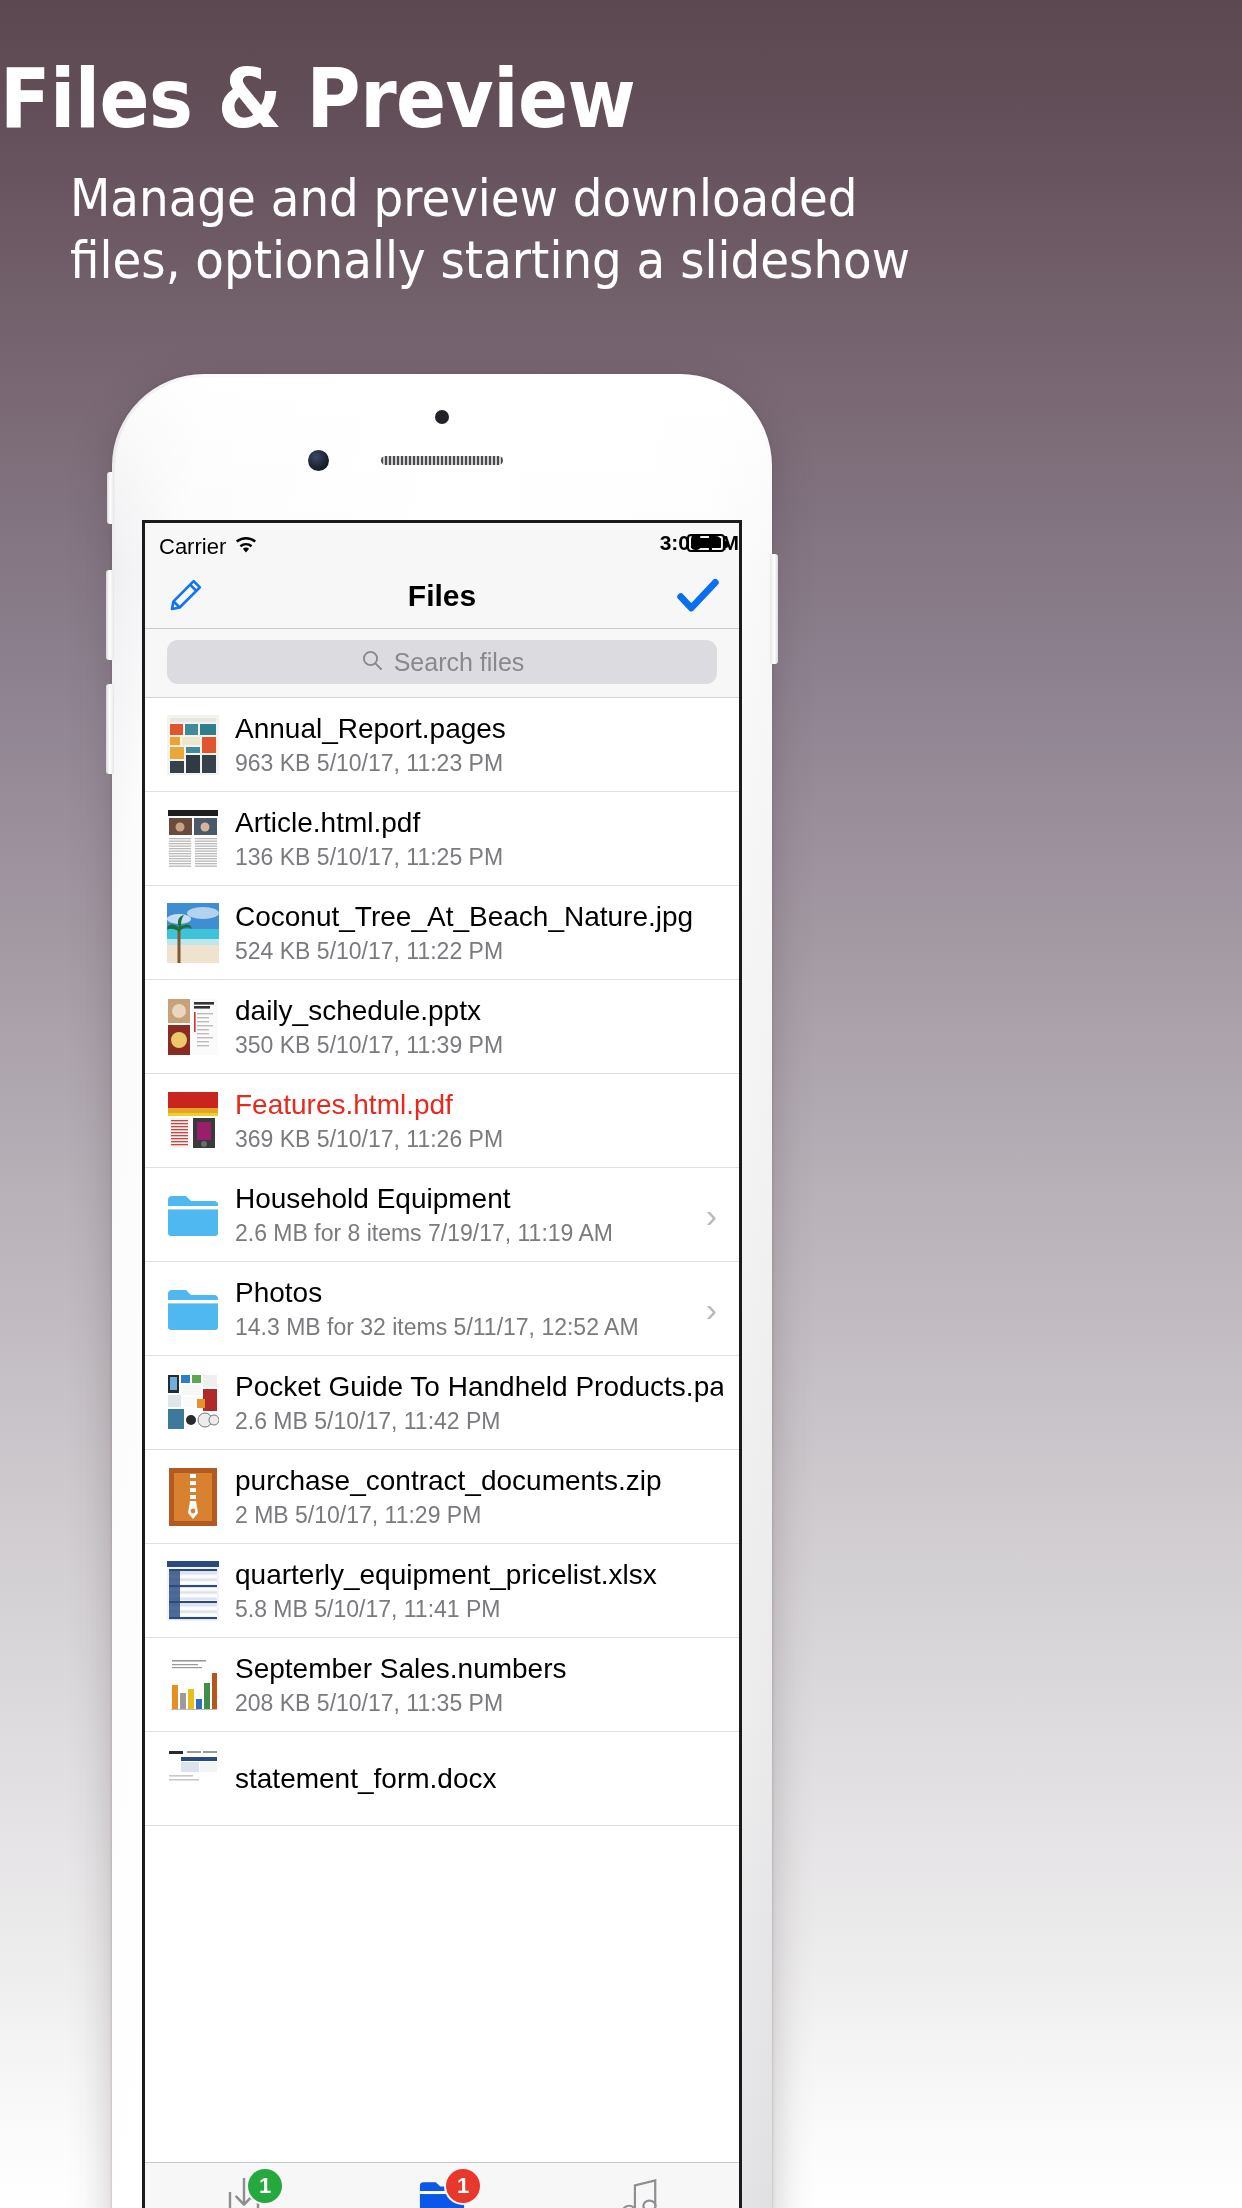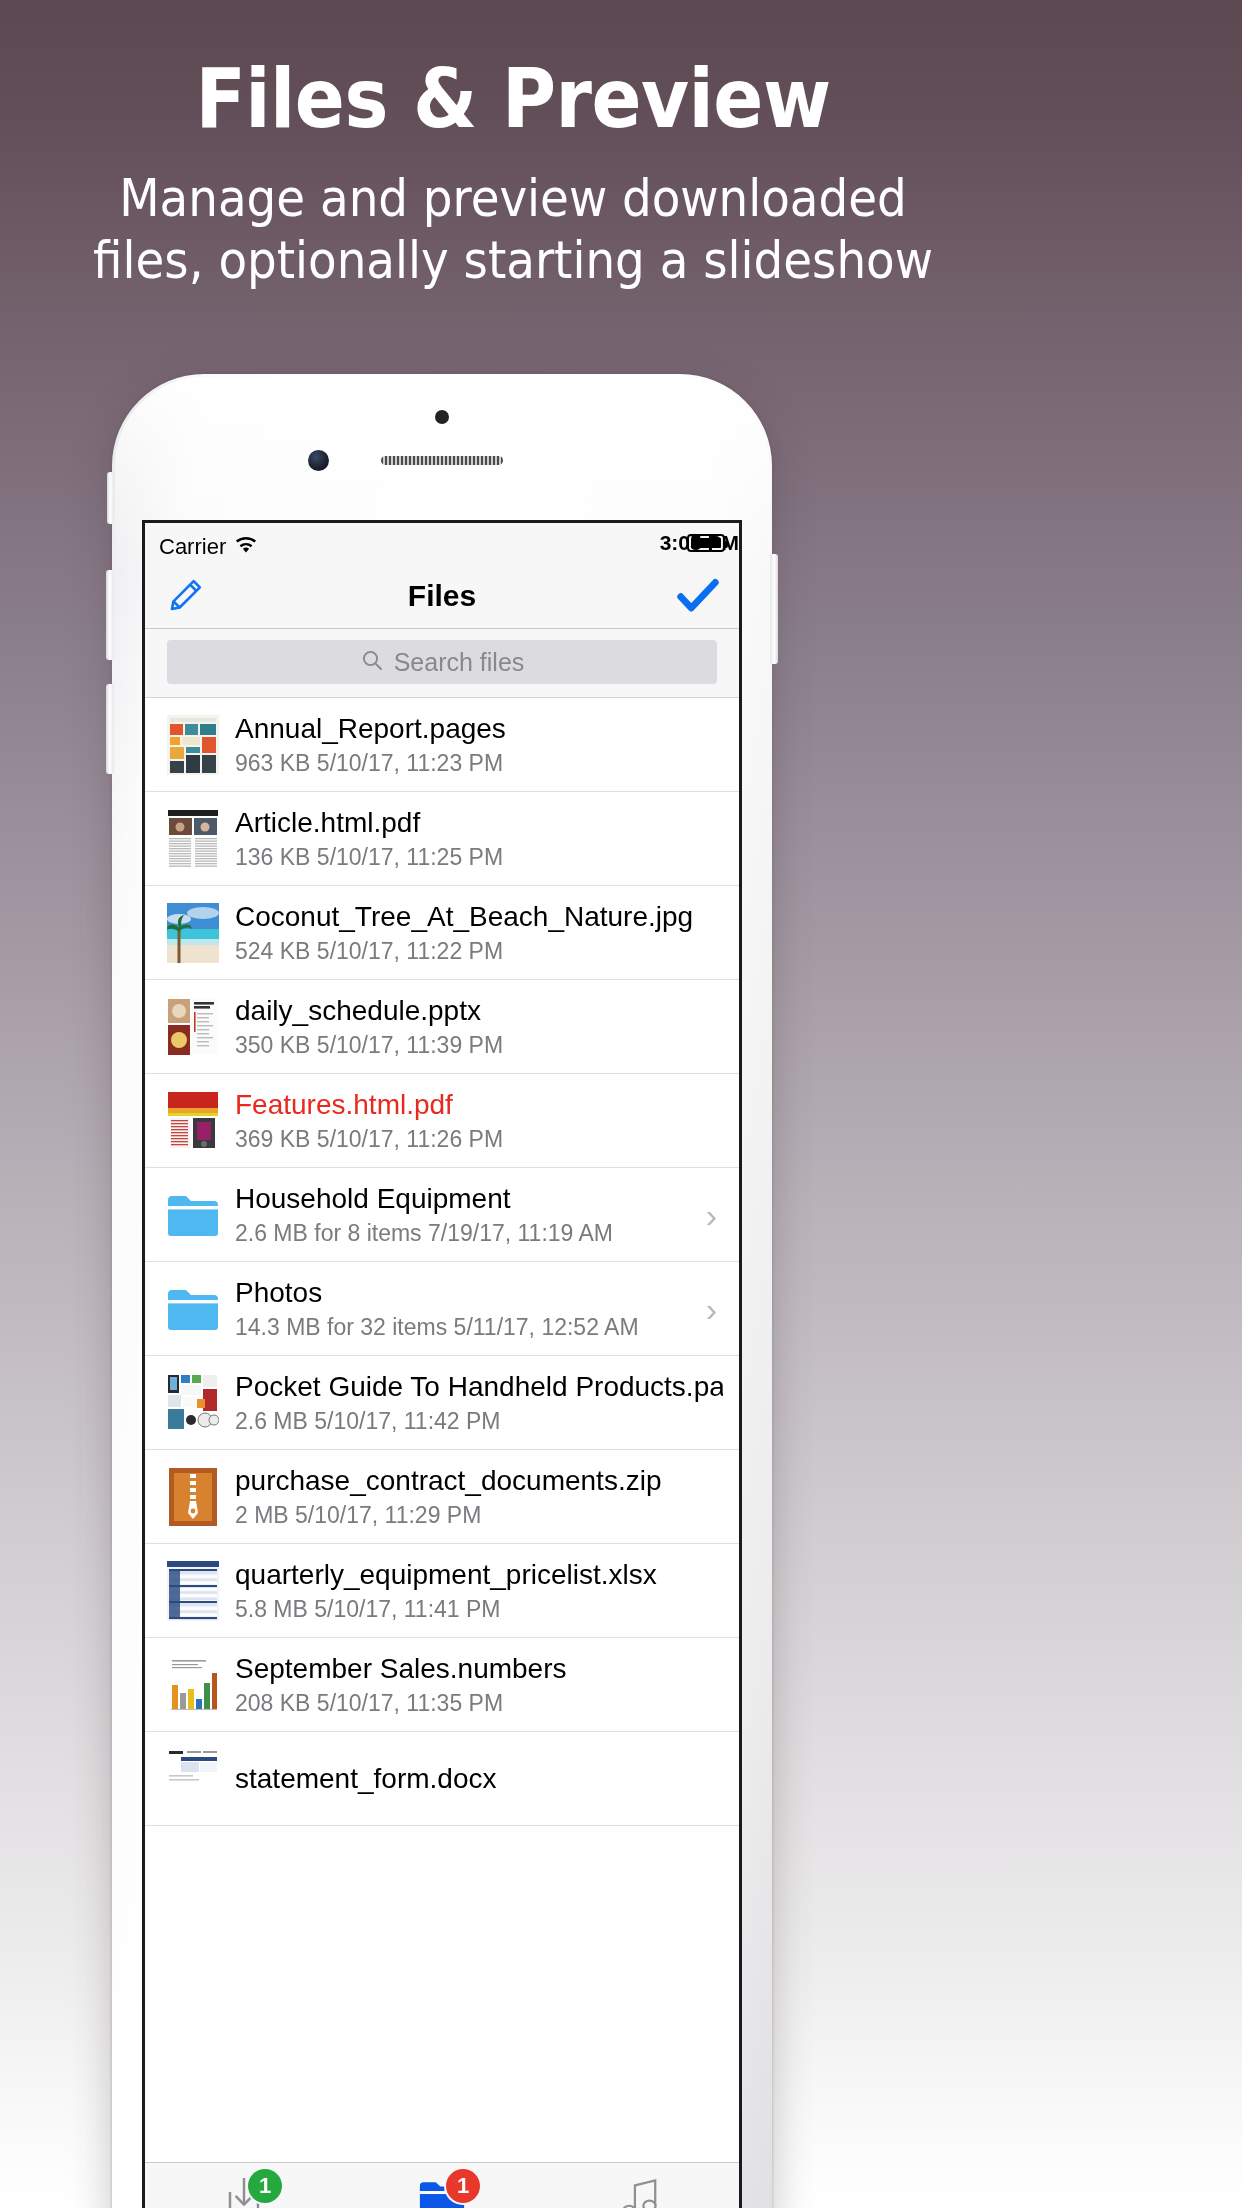--- a/index.html
+++ b/index.html
@@ -8,21 +8,21 @@
     font-family:"Liberation Sans", sans-serif;
     background:linear-gradient(180deg,
        #5c4850 0%, #64505a 6%, #7a6975 18%, #8e8290 31%,
        #a49aa4 43%, #b8b1b8 54%, #c8c3c8 64%, #d6d3d6 73%,
        #e2e0e2 81%, #eeedee 89%, #f8f8f8 95%, #ffffff 100%);
     overflow:hidden;
     position:relative;
   }
 
   
-  .headline-wrap{ position:absolute; top:0; left:0; width:1026px; text-align:center; }
+  .headline-wrap{ position:absolute; top:0; left:0; width:1026px; text-align:left; }
   .title{
     font-family:"DejaVu Sans Condensed","Liberation Sans Narrow","Liberation Sans",sans-serif;
     font-stretch:condensed;
     font-weight:bold; color:#ffffff;
     font-size:82px; line-height:1; letter-spacing:-0.5px;
     margin-top:58px;
   }
   .subtitle{
     font-family:"DejaVu Sans Condensed","Liberation Sans Narrow","Liberation Sans",sans-serif;
     font-stretch:condensed;
@@ -95,21 +95,21 @@
   .nav-title{
     position:absolute; left:0; right:0; text-align:center;
     font-size:30px; font-weight:bold; color:#000; pointer-events:none;
   }
   .nav-btn{ z-index:2; display:flex; align-items:center; cursor:pointer; }
   .nav-right{ margin-left:auto; }
 
   
   .searchwrap{ background:#f7f7f7; padding:11px 22px 13px; border-bottom:1px solid #d4d4d6; }
   .searchbar{
-    height:44px; background:#dcdce0; border-radius:4px;
+    height:44px; background:#dcdce0; border-radius:11px;
     display:flex; align-items:center; justify-content:center; gap:10px;
   }
   .search-ph{ font-size:25px; color:#88888d; }
 
   
   .list{ background:#fff; }
   .row{
     display:flex; align-items:center; gap:16px;
     padding:11px 16px 11px 22px; min-height:94px;
     border-bottom:1px solid #dfdfe1; position:relative; cursor:pointer;

